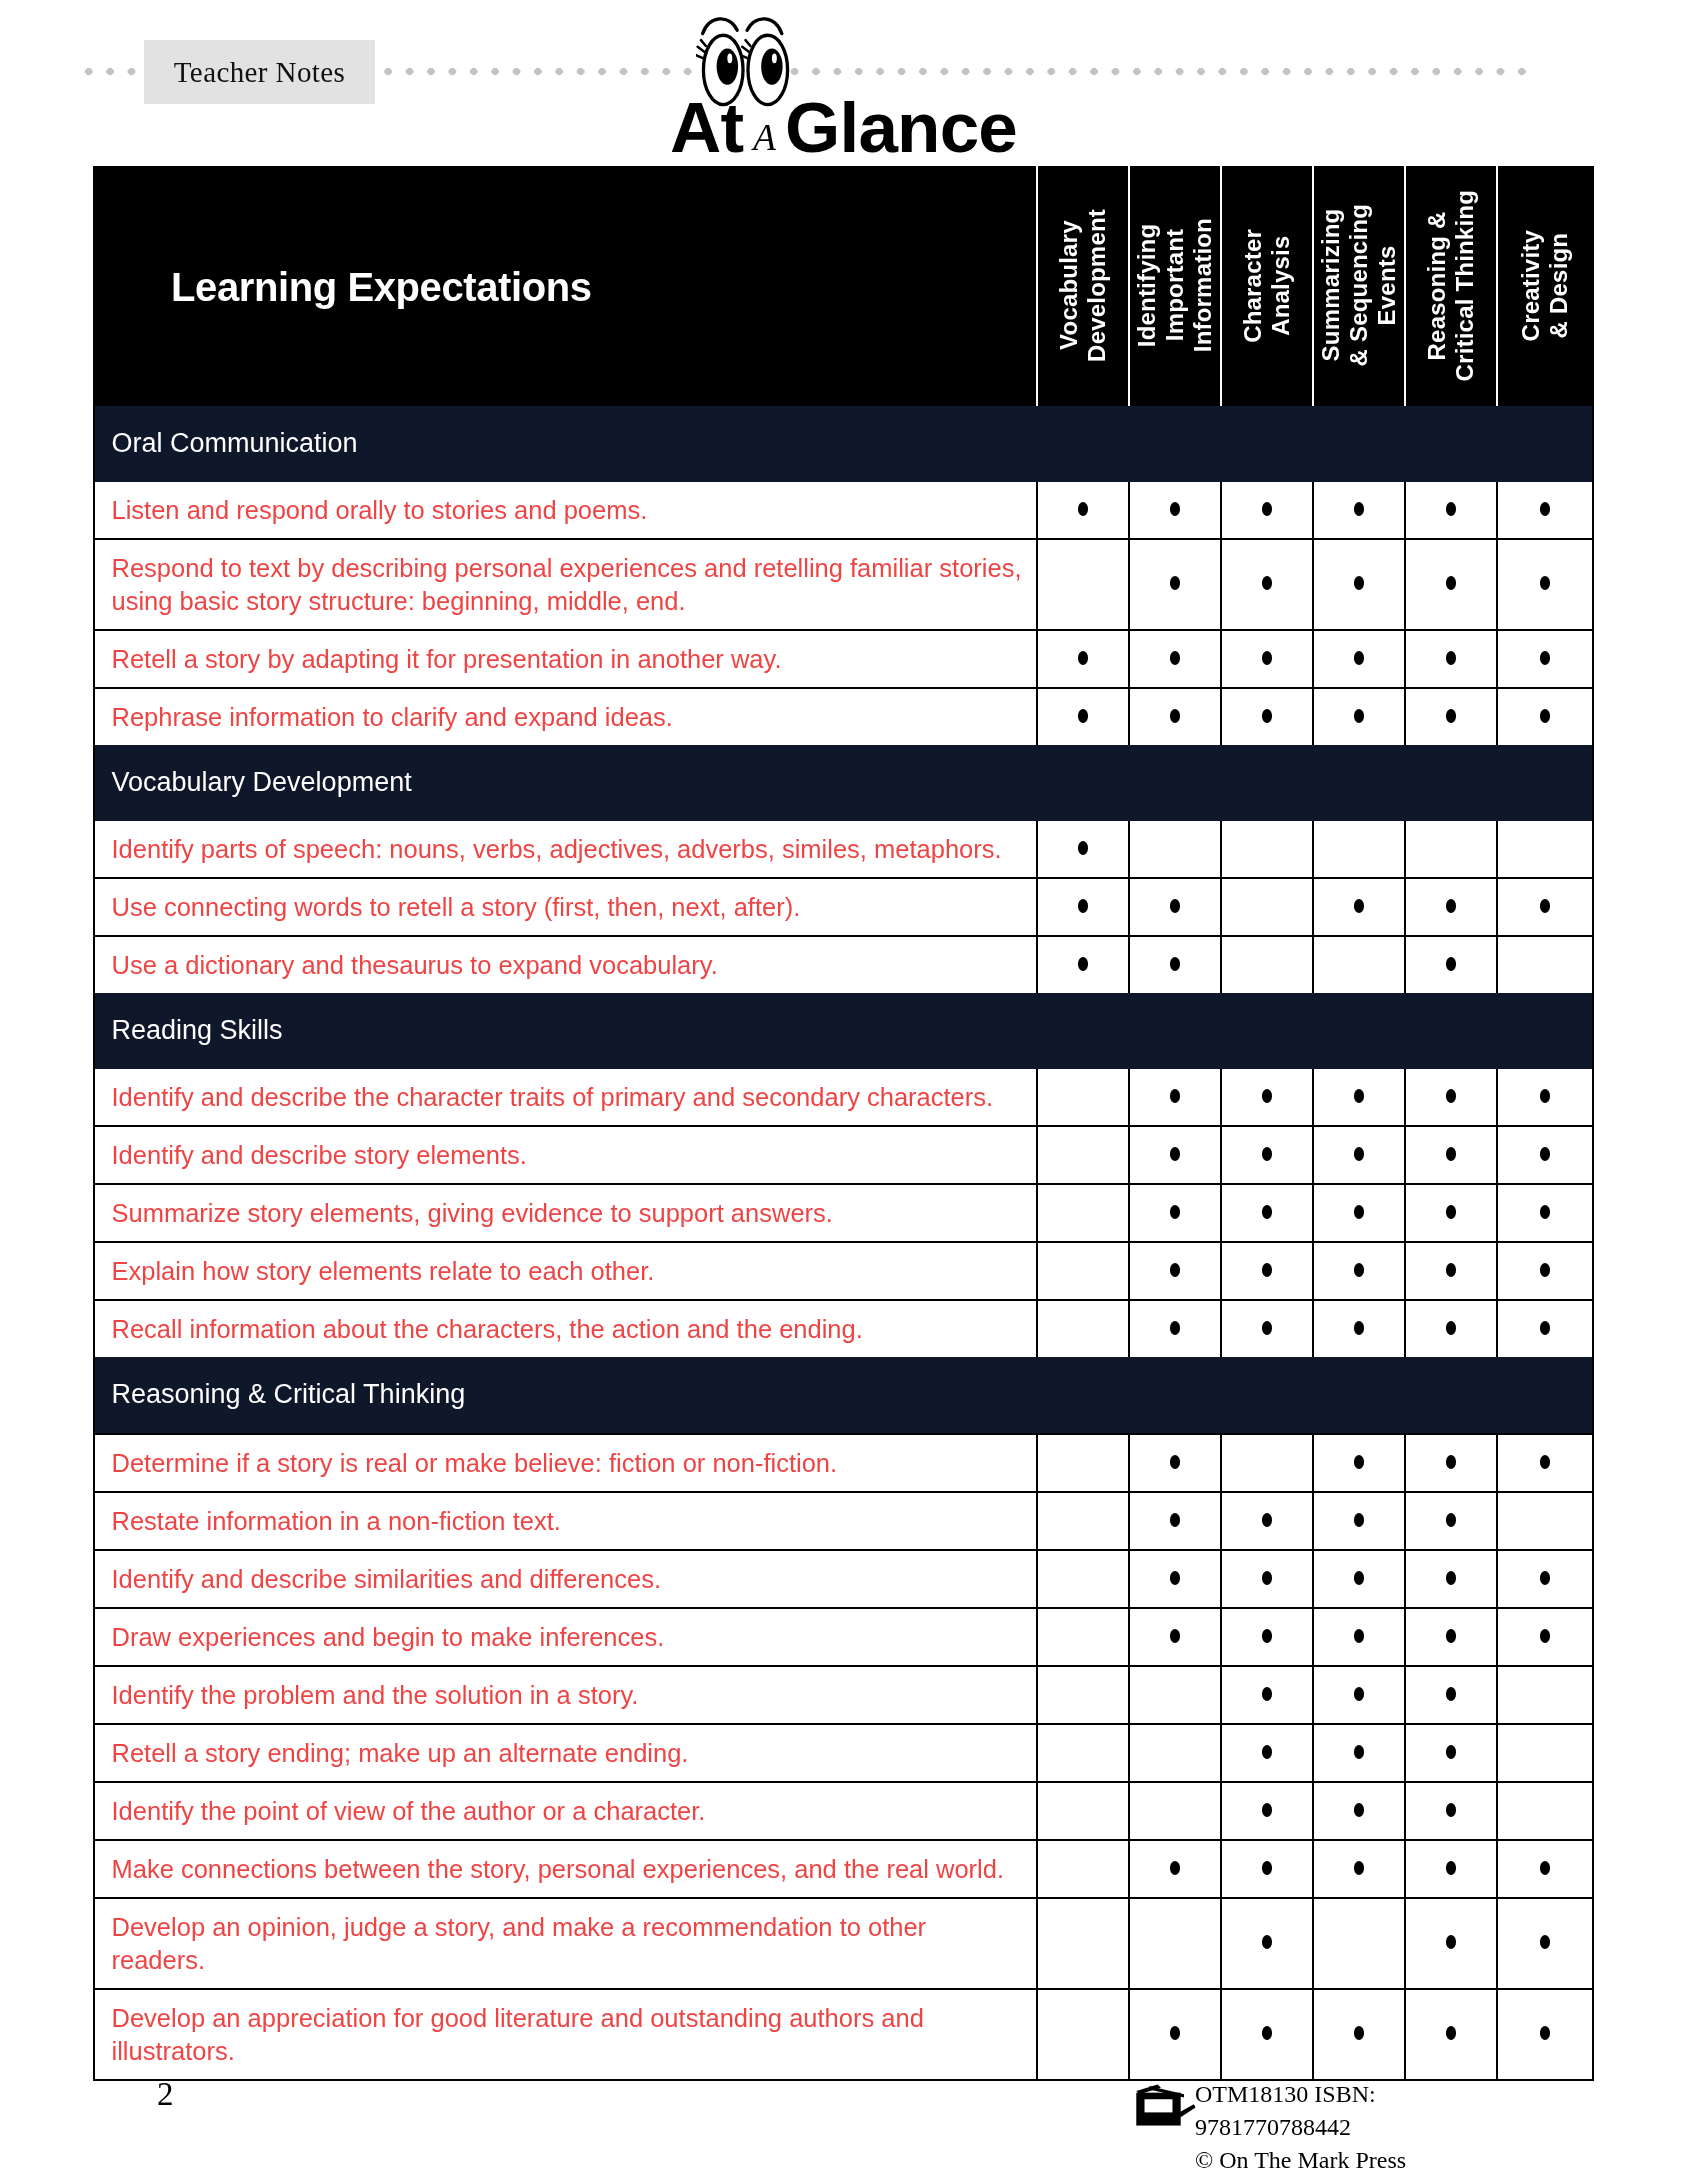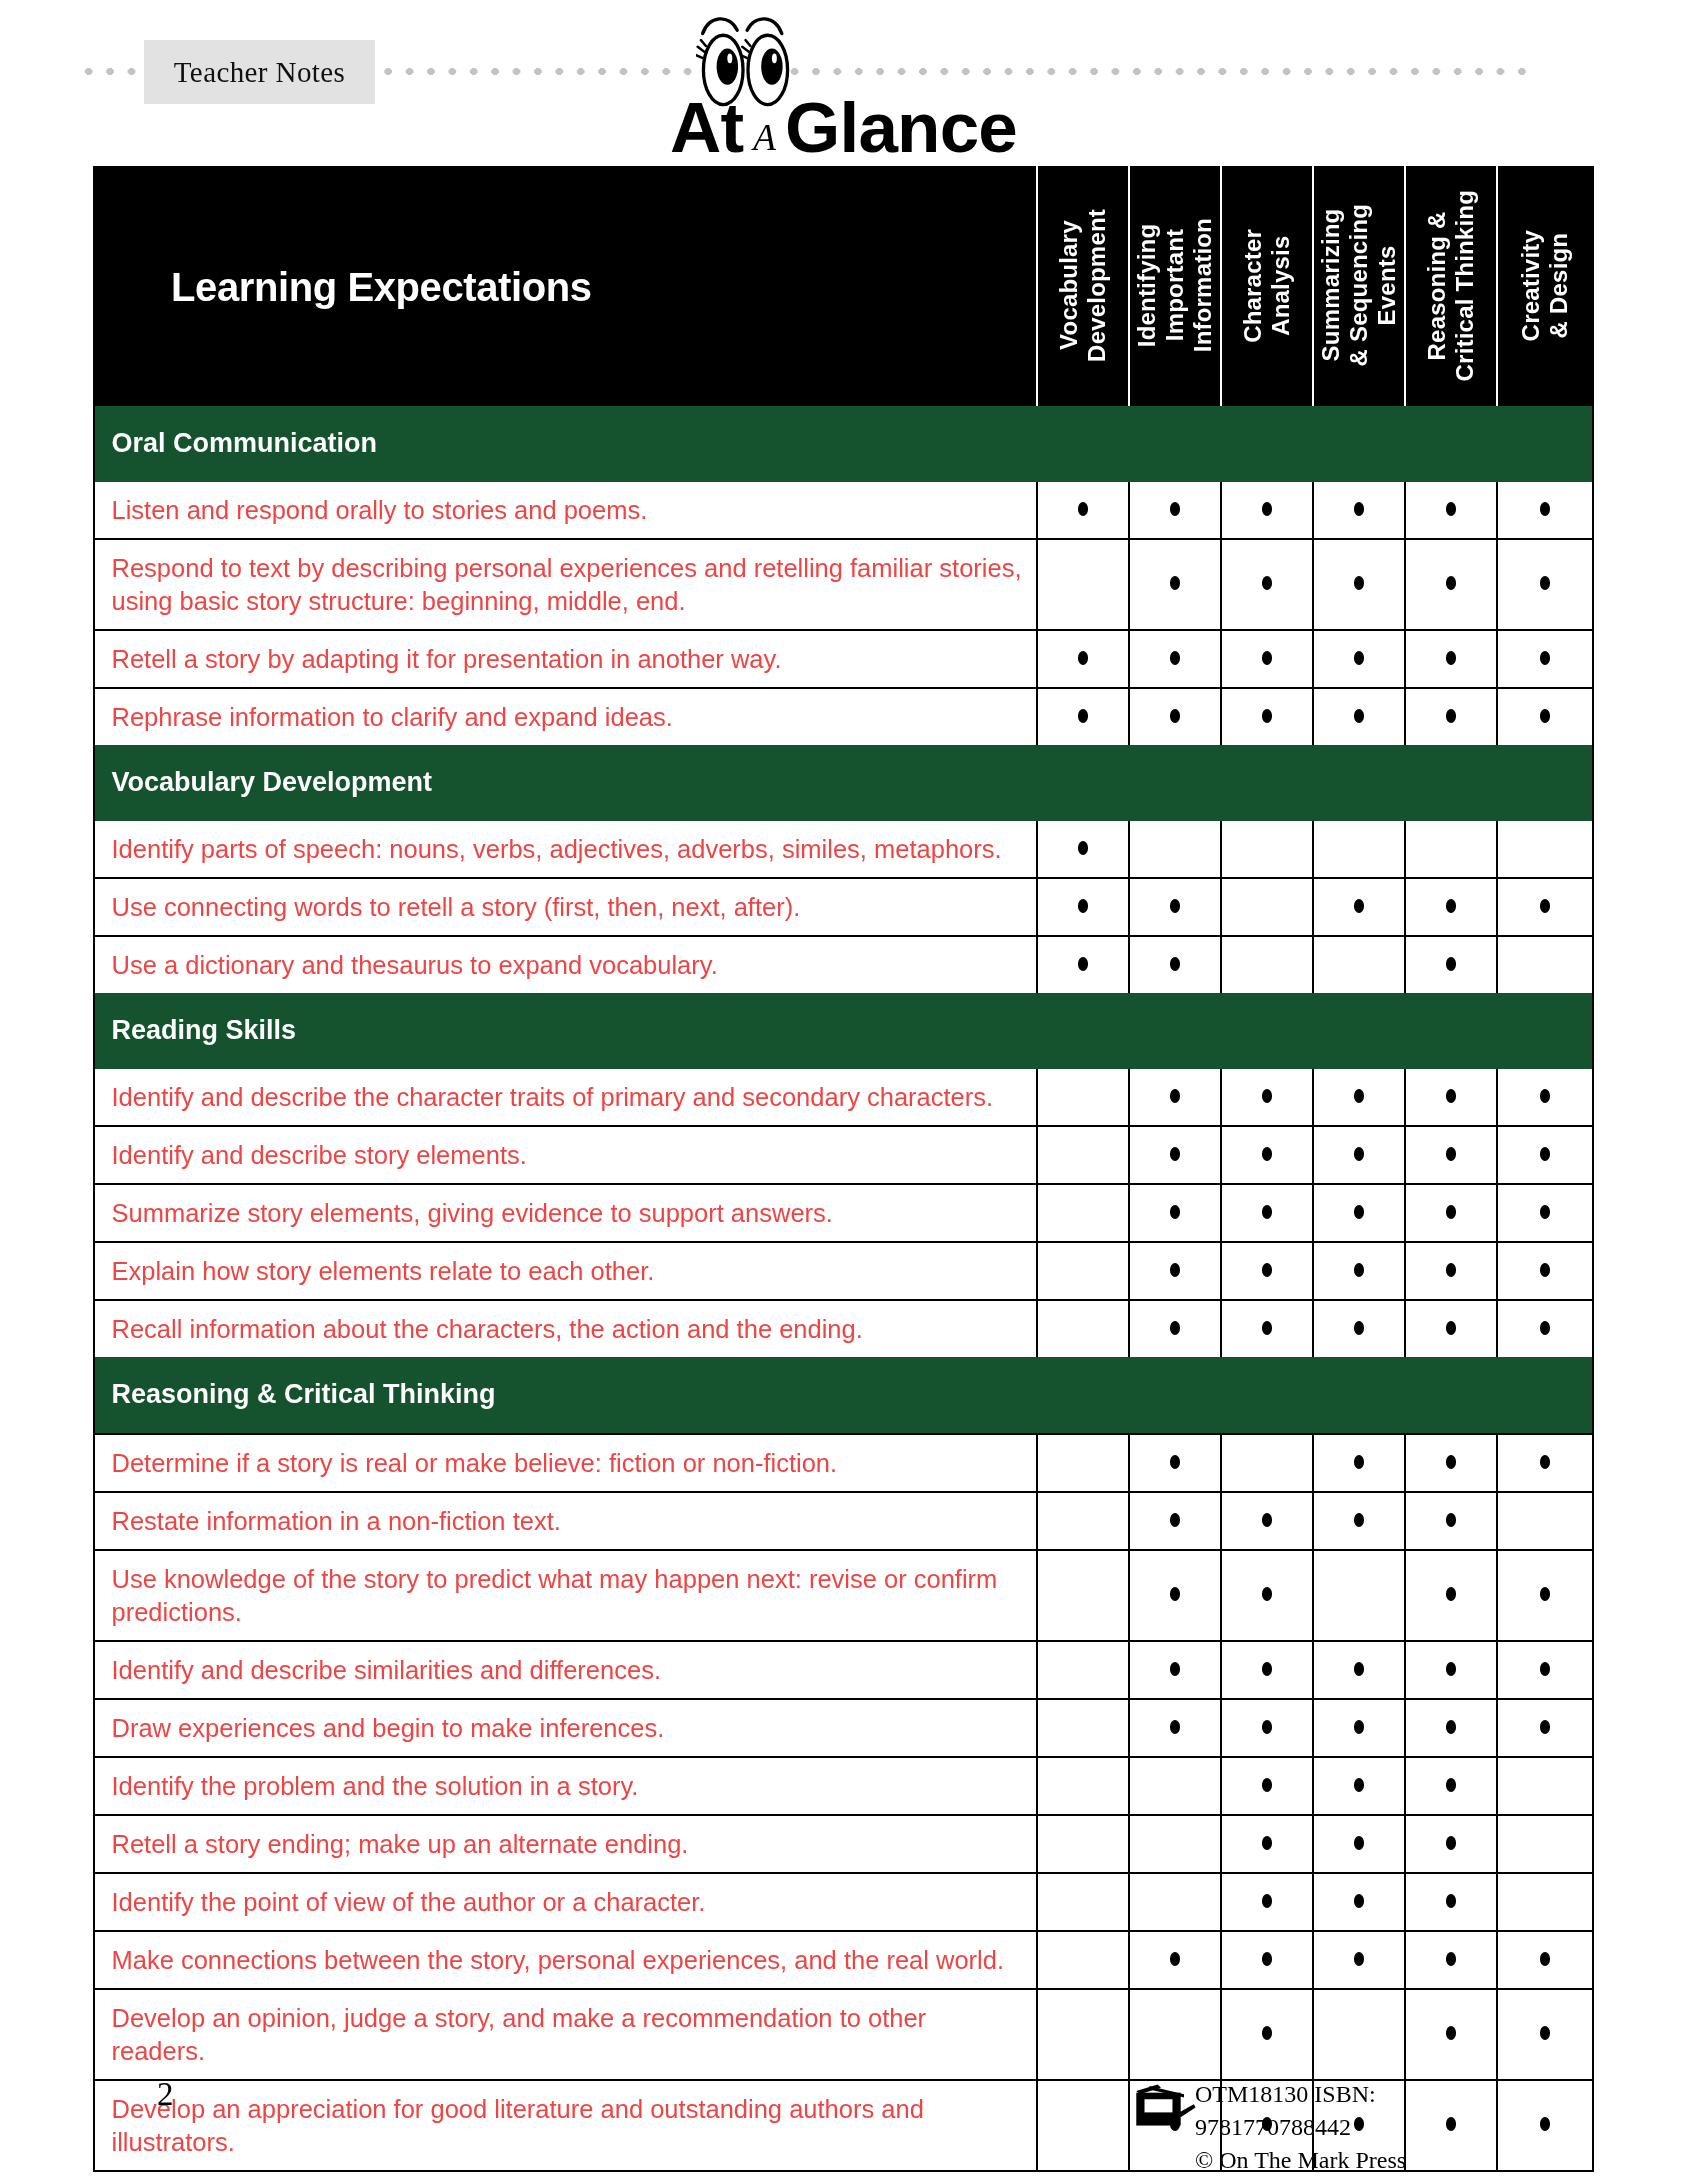--- a/index.html
+++ b/index.html
@@ -90,22 +90,22 @@
     display:inline-block;
     font-size:24px; font-weight:700; line-height:28px;
     letter-spacing:0.2px;
     text-align:center;
     white-space:pre-line;
     max-height:221px;
   }
 
   
   tr.section-row td{
-    background:#14532d; color:#fff;
-    font-size:27px; font-weight:700;
+    background:#0f172a; color:#fff;
+    font-size:27px; font-weight:400;
     padding:13px 0 15px 16.5px;
     letter-spacing:0;
     border:none;
     height:48px;
   }
 
   
   tr.data-row td.desc{
     font-size:25.5px; color:#ef4444;
     padding:11.5px 13px 11.5px 16.5px;
@@ -360,29 +360,20 @@
         <tr class="data-row">
           <td class="desc">Restate information in a non-fiction text.</td>
           <td class="dot"></td>
           <td class="dot"><span class="bullet"></span></td>
           <td class="dot"><span class="bullet"></span></td>
           <td class="dot"><span class="bullet"></span></td>
           <td class="dot"><span class="bullet"></span></td>
           <td class="dot"></td>
         </tr>
         <tr class="data-row">
-          <td class="desc">Use knowledge of the story to predict what may happen next: revise or confirm predictions.</td>
-          <td class="dot"></td>
-          <td class="dot"><span class="bullet"></span></td>
-          <td class="dot"><span class="bullet"></span></td>
-          <td class="dot"></td>
-          <td class="dot"><span class="bullet"></span></td>
-          <td class="dot"><span class="bullet"></span></td>
-        </tr>
-        <tr class="data-row">
           <td class="desc">Identify and describe similarities and differences.</td>
           <td class="dot"></td>
           <td class="dot"><span class="bullet"></span></td>
           <td class="dot"><span class="bullet"></span></td>
           <td class="dot"><span class="bullet"></span></td>
           <td class="dot"><span class="bullet"></span></td>
           <td class="dot"><span class="bullet"></span></td>
         </tr>
         <tr class="data-row">
           <td class="desc">Draw experiences and begin to make inferences.</td>

